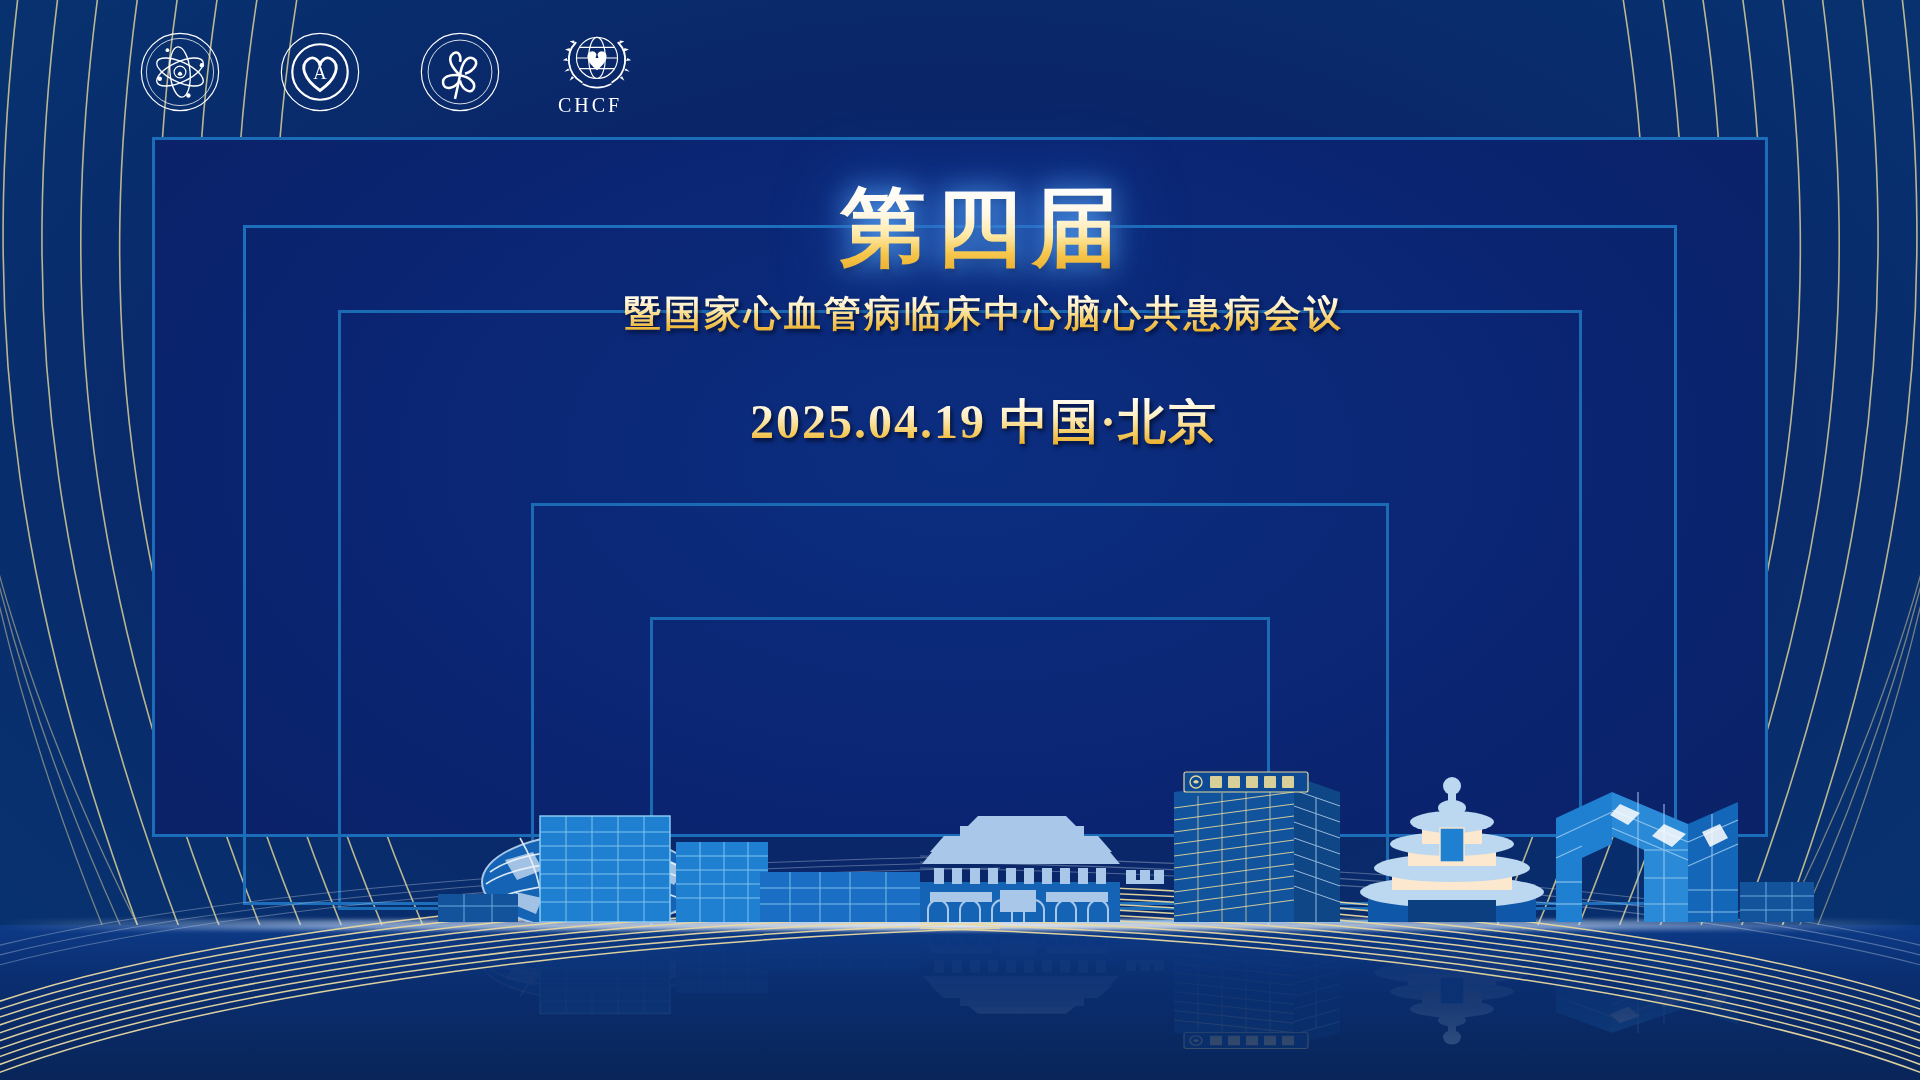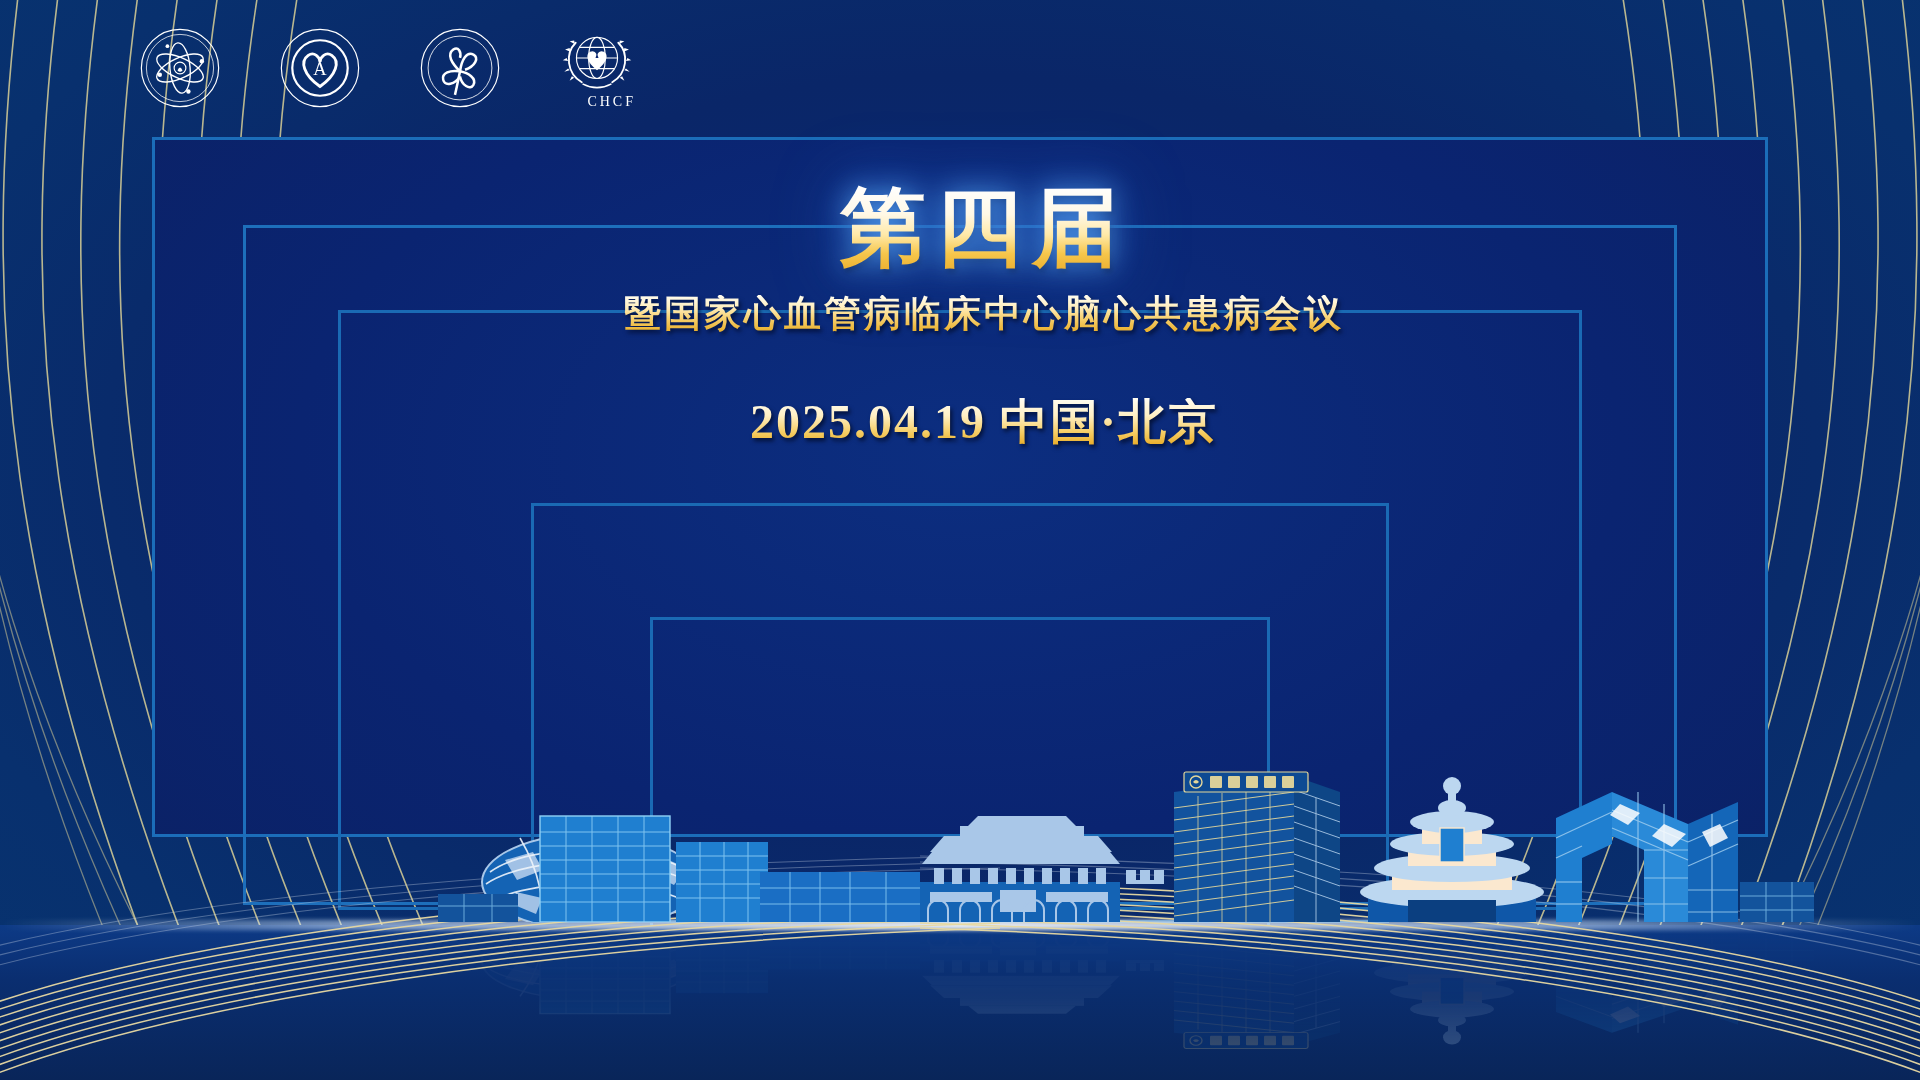--- a/index.html
+++ b/index.html
@@ -30,21 +30,21 @@
     z-index:1;
   }
 
   .frame{z-index:2;}
 
   
   #logos{position:absolute;left:138px;top:26px;display:flex;align-items:center;gap:56px;z-index:6;}
   .logo{position:relative;}
   .logo svg{display:block;}
   .logo-caption{
-    text-align:right;color:#ffffff;font-size:14px;letter-spacing:3px;
+    text-align:left;color:#ffffff;font-size:20px;letter-spacing:3px;
     font-family:"Liberation Serif",serif;margin-top:-2px;
   }
 
   
   #textblock{position:absolute;left:0;top:0;width:1920px;z-index:8;text-align:center;margin-left:24px;}
 
   .line-sm{
     margin-top:185px;
     font-family:"Liberation Serif",serif;
     font-weight:bold;

